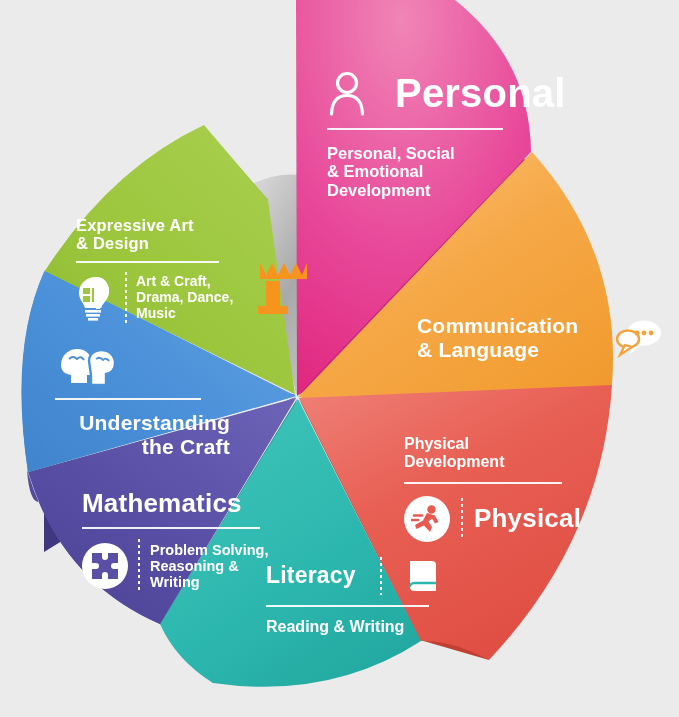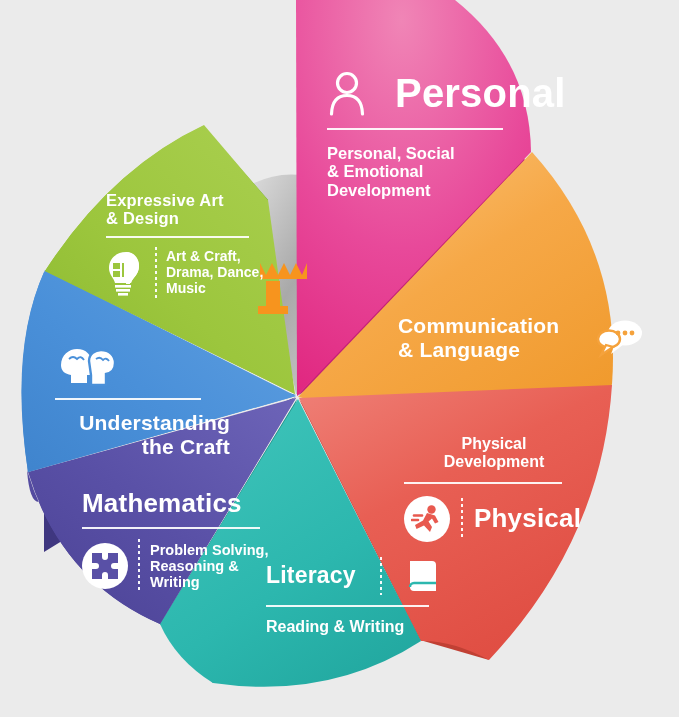--- a/index.html
+++ b/index.html
@@ -32,40 +32,40 @@
   
   #personal-block{left:327px;top:70px;width:200px;}
   #personal-block .title{font-size:40px;}
   #personal-block .sub{font-size:16.5px;}
 
   
   #comm-block{left:398px;top:312px;width:215px;}
   #comm-block .title{font-size:21px;text-align:left;}
 
   
-  #phys-block{left:404px;top:435px;width:180px;text-align:center;}
+  #phys-block{left:404px;top:435px;width:180px;}
   #phys-block .sub{font-size:16px;}
   #phys-block .title{font-size:26px;}
 
   
   #lit-block{left:266px;top:557px;width:180px;}
   #lit-block .title{font-size:23px;}
   #lit-block .sub{font-size:16px;}
 
   
   #math-block{left:82px;top:489px;width:195px;}
   #math-block .title{font-size:26px;}
   #math-block .sub{font-size:14.5px;}
 
   
   #utw-block{left:55px;top:345px;width:175px;text-align:right;}
   #utw-block .title{font-size:21px;}
 
   
-  #ead-block{left:76px;top:191px;width:165px;margin-left:30px;}
+  #ead-block{left:76px;top:216px;width:165px;}
   #ead-block .title{font-size:16.5px;}
   #ead-block .sub{font-size:14px;}
 </style>
 </head>
 <body>
 
 <div id="stage">
 
   <svg id="wheel" viewBox="0 0 679 717">
     <defs>
@@ -173,21 +173,21 @@
     </div>
     <hr class="rule" style="margin:12px 0 14px 0;width:176px;">
     <div class="sub">
       <div>Personal, Social</div>
       <div>&amp; Emotional</div>
       <div>Development</div>
     </div>
   </div>
 
   <div class="lbl" id="comm-block">
-    <div class="row" style="gap:24px;">
+    <div class="row" style="gap:24px;margin-left:19px;">
       <span class="title" style="width:150px;">
         <div>Communication</div>
         <div>&amp; Language</div>
       </span>
       <span class="dotline" style="height:52px;"></span>
       <span style="width:48px;height:42px;">
         <svg width="48" height="42" viewBox="0 0 48 42">
           <ellipse cx="29" cy="16" rx="17" ry="12.5" fill="#fff"></ellipse>
           <path d="M20 25 L15 37 L28 27 Z" fill="#fff"></path>
           <ellipse cx="13" cy="22" rx="11" ry="8.5" fill="#fff" stroke="#f5a23c" stroke-width="2.4"></ellipse>

